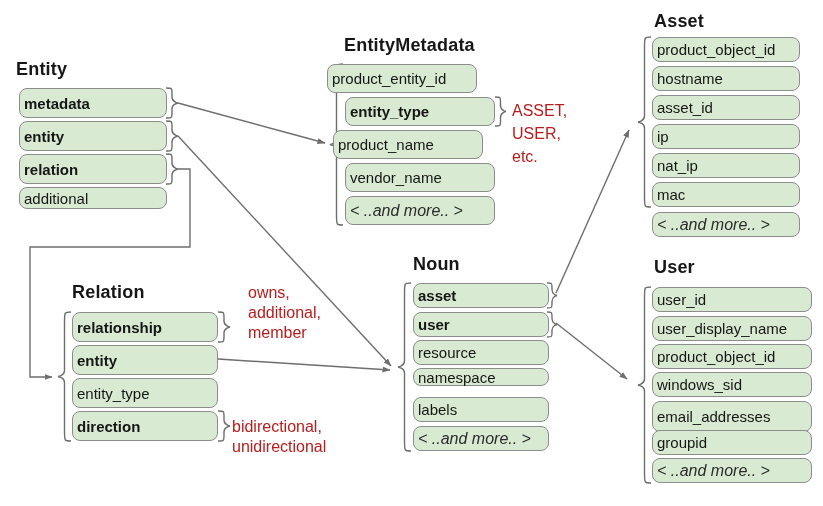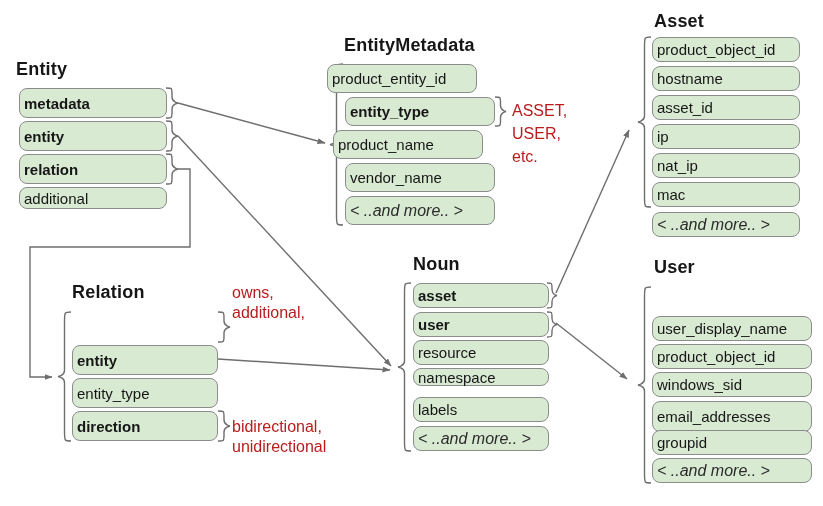--- a/index.html
+++ b/index.html
@@ -98,33 +98,36 @@
 
   <div class="box-title" style="left:413px;top:254px">Noun</div>
   <div class="field bold" style="left:413px;top:283px;width:136px;height:25px">asset</div>
   <div class="field bold" style="left:413px;top:312px;width:136px;height:25px">user</div>
   <div class="field" style="left:413px;top:340px;width:136px;height:25px">resource</div>
   <div class="field" style="left:413px;top:368px;width:136px;height:18px">namespace</div>
   <div class="field" style="left:413px;top:397px;width:136px;height:25px">labels</div>
   <div class="field more" style="left:413px;top:426px;width:136px;height:25px">&lt; ..and more.. &gt;</div>
 
   <div class="box-title" style="left:654px;top:257px">User</div>
+  <div class="field" style="left:652px;top:287px;width:160px;height:25px">user_id</div>
   <div class="field" style="left:652px;top:316px;width:160px;height:25px">user_display_name</div>
   <div class="field" style="left:652px;top:344px;width:160px;height:25px">product_object_id</div>
   <div class="field" style="left:652px;top:372px;width:160px;height:25px">windows_sid</div>
   <div class="field" style="left:652px;top:401px;width:160px;height:31px">email_addresses</div>
   <div class="field" style="left:652px;top:430px;width:160px;height:25px">groupid</div>
   <div class="field more" style="left:652px;top:458px;width:160px;height:25px">&lt; ..and more.. &gt;</div>
 
   <div class="box-title" style="left:72px;top:282px">Relation</div>
+  <div class="field bold" style="left:72px;top:312px;width:146px;height:30px">relationship</div>
   <div class="field bold" style="left:72px;top:345px;width:146px;height:30px">entity</div>
   <div class="field" style="left:72px;top:378px;width:146px;height:30px">entity_type</div>
   <div class="field bold" style="left:72px;top:411px;width:146px;height:30px">direction</div>
-  <div class="note" style="left:232px;top:283px">
+  <div class="note" style="left:248px;top:283px">
     <div>owns,</div>
     <div>additional,</div>
+    <div>member</div>
   </div>
   <div class="note" style="left:232px;top:417px">
     <div>bidirectional,</div>
     <div>unidirectional</div>
   </div>
 
 </div>
 
 </body></html>

